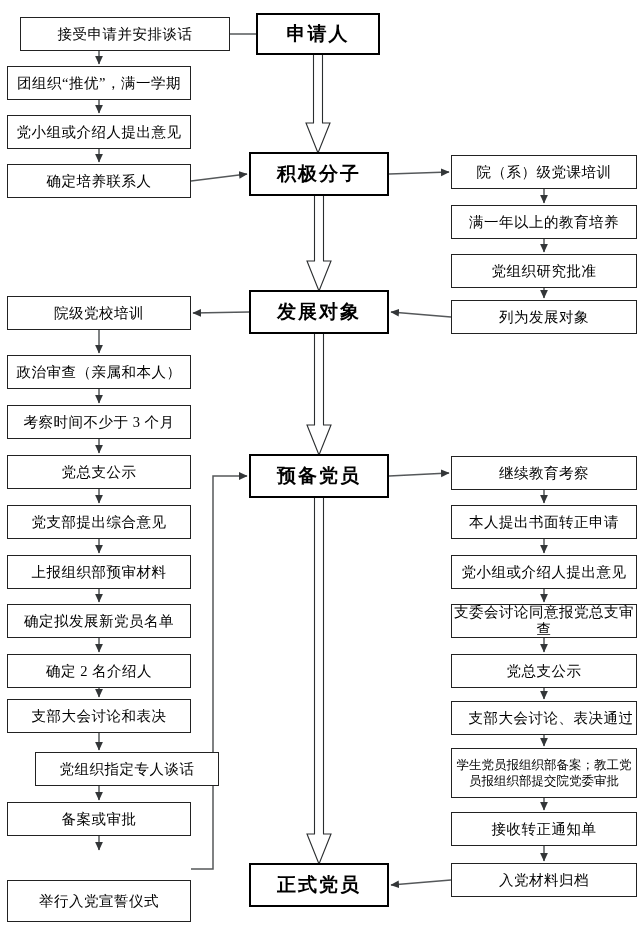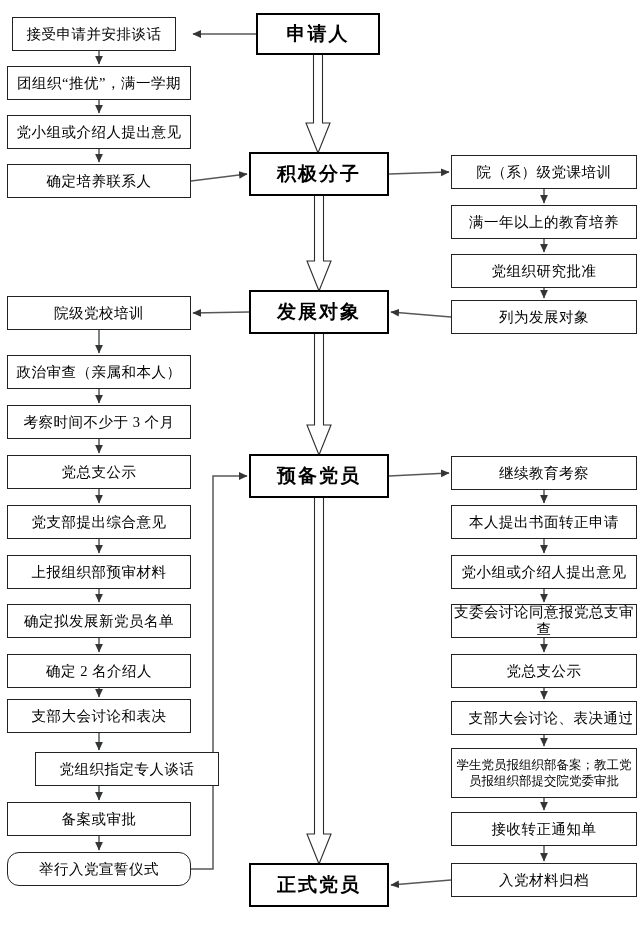--- a/index.html
+++ b/index.html
@@ -116,21 +116,21 @@
       </div>
       <div class="node spine" style="left: 249px; top: 290px; width: 140px; height: 44px;">
         <span class="lbl">发展对象</span>
       </div>
       <div class="node spine" style="left: 249px; top: 454px; width: 140px; height: 44px;">
         <span class="lbl">预备党员</span>
       </div>
       <div class="node spine" style="left: 249px; top: 863px; width: 140px; height: 44px;">
         <span class="lbl">正式党员</span>
       </div>
-      <div class="node side" style="left: 12px; top: 17px; width: 164px; height: 34px;">
+      <div class="node side" style="left: 20px; top: 17px; width: 210px; height: 34px;">
         <span class="lbl">接受申请并安排谈话</span>
       </div>
       <div class="node side" style="left: 7px; top: 66px; width: 184px; height: 34px;">
         <span class="lbl">团组织“推优”，满一学期</span>
       </div>
       <div class="node side" style="left: 7px; top: 115px; width: 184px; height: 34px;">
         <span class="lbl">党小组或介绍人提出意见</span>
       </div>
       <div class="node side" style="left: 7px; top: 164px; width: 184px; height: 34px;">
         <span class="lbl">确定培养联系人</span>
@@ -161,21 +161,21 @@
       </div>
       <div class="node side" style="left: 7px; top: 699px; width: 184px; height: 34px;">
         <span class="lbl">支部大会讨论和表决</span>
       </div>
       <div class="node side" style="left: 7px; top: 752px; width: 184px; height: 34px; margin-left: 28px;">
         <span class="lbl">党组织指定专人谈话</span>
       </div>
       <div class="node side" style="left: 7px; top: 802px; width: 184px; height: 34px;">
         <span class="lbl">备案或审批</span>
       </div>
-      <div class="node side" style="left: 7px; top: 852px; width: 184px; height: 34px; border-radius: 12px;">
+      <div class="node side" style="left: 7px; top: 880px; width: 184px; height: 42px;">
         <span class="lbl">举行入党宣誓仪式</span>
       </div>
       <div class="node side" style="left: 451px; top: 155px; width: 186px; height: 34px;">
         <span class="lbl">院（系）级党课培训</span>
       </div>
       <div class="node side" style="left: 451px; top: 205px; width: 186px; height: 34px;">
         <span class="lbl">满一年以上的教育培养</span>
       </div>
       <div class="node side" style="left: 451px; top: 254px; width: 186px; height: 34px;">
         <span class="lbl">党组织研究批准</span>

